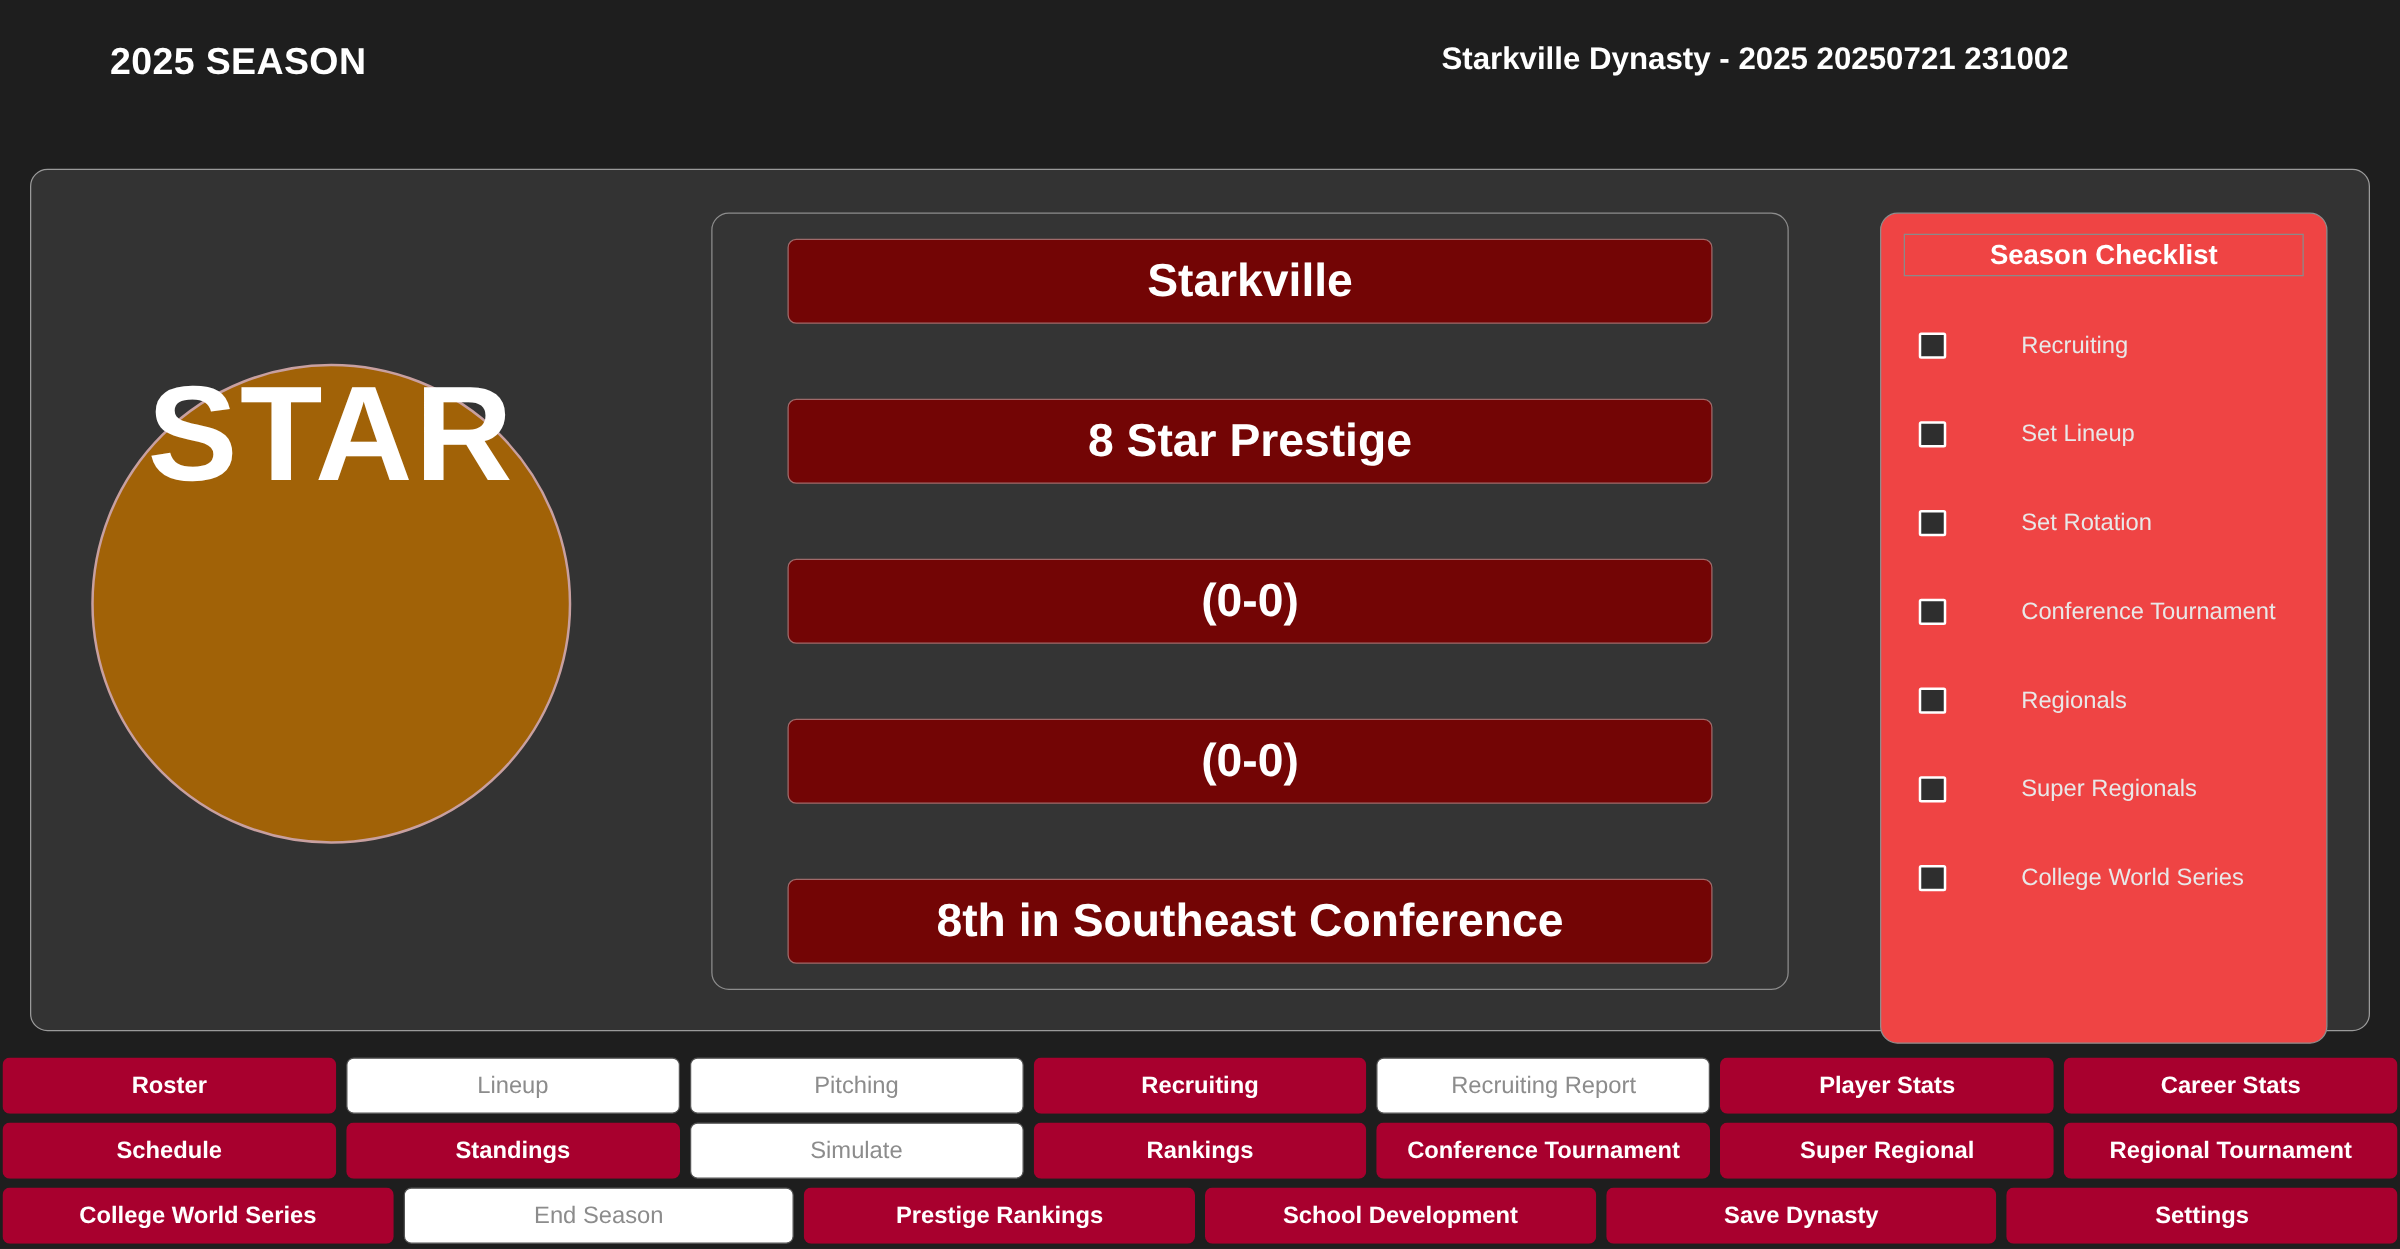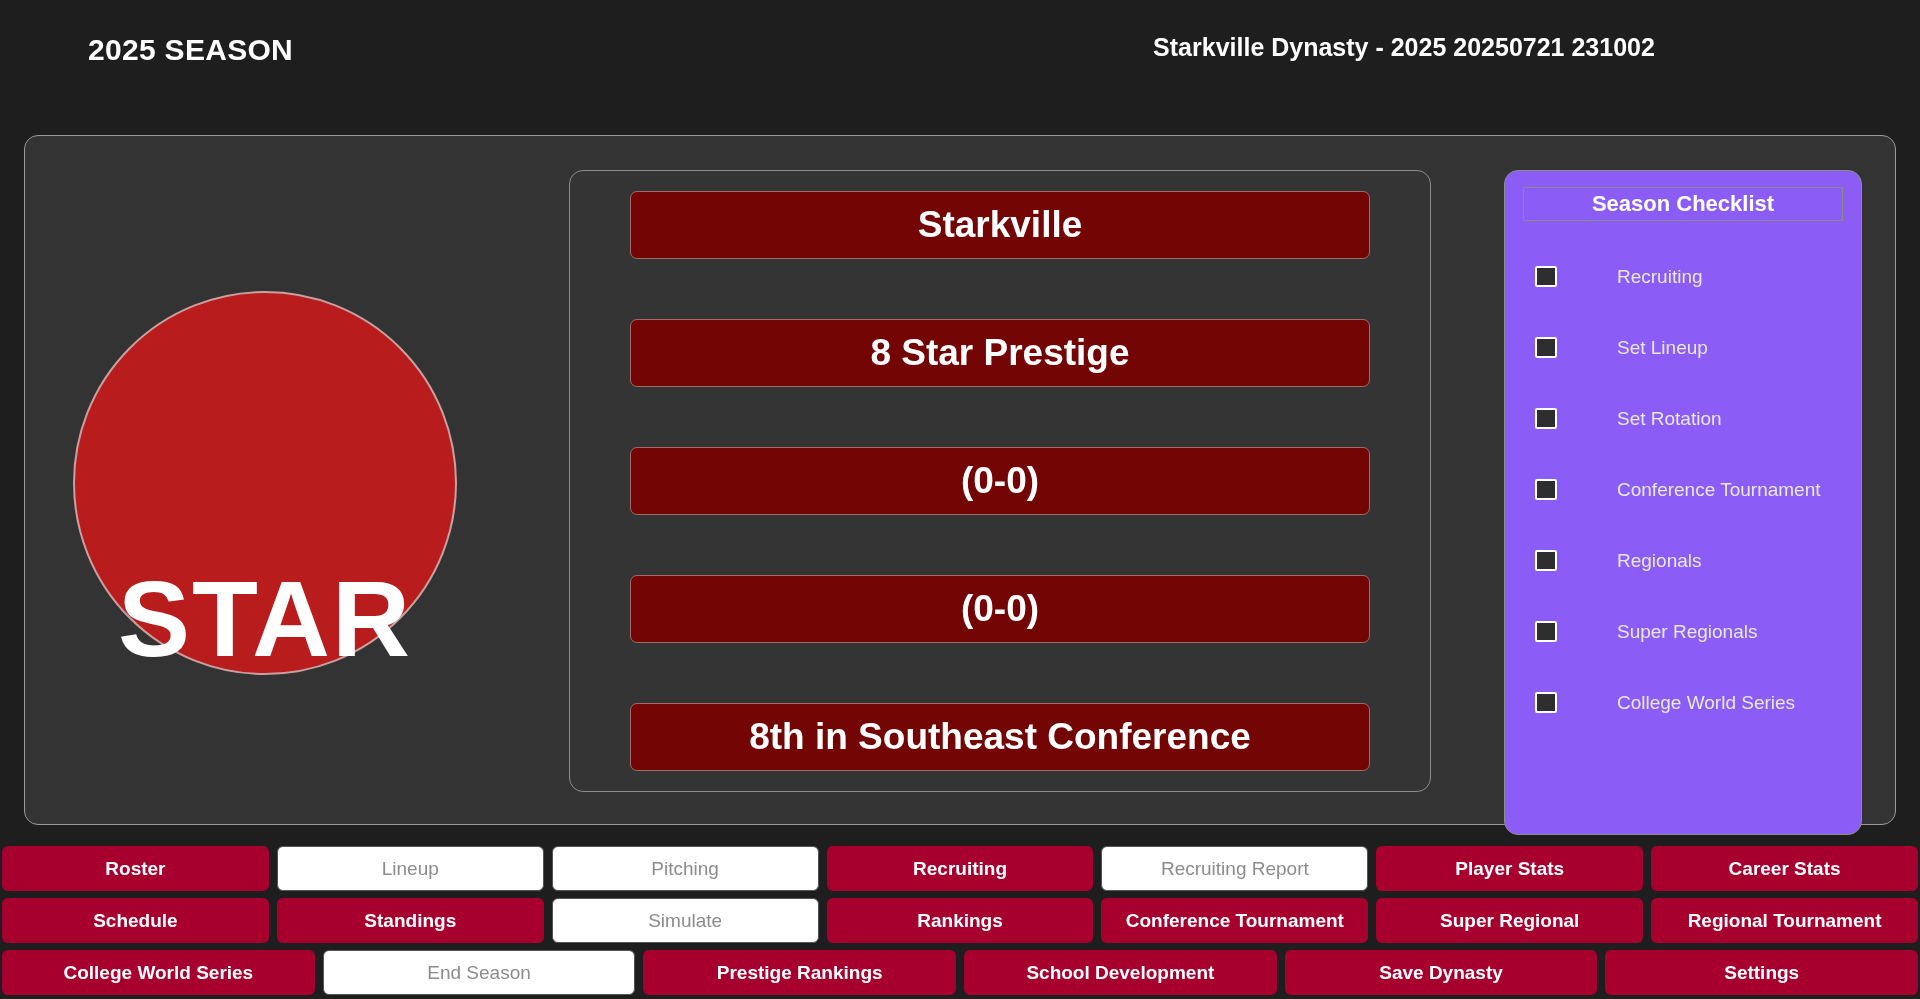--- a/index.html
+++ b/index.html
@@ -62,24 +62,24 @@
     position: absolute;
     left: 48px;
     top: 155px;
     width: 384px;
     height: 384px;
   }
   #team-logo {
     width: 384px;
     height: 384px;
     border-radius: 50%;
-    background: #b91c1c;
+    background: #a16207;
     border: 2px solid #c8a0a0;
     display: flex;
-    align-items: flex-end;
+    align-items: flex-start;
     justify-content: center;
   }
   #team-logo-text {
     font-size: 108px;
     font-weight: bold;
     color: #ffffff;
     letter-spacing: 2px;
     line-height: 1;
     font-family: "Liberation Sans", sans-serif;
   }
@@ -115,21 +115,21 @@
     overflow: hidden;
   }
 
   
   #checklist-panel {
     position: absolute;
     left: 1479px;
     top: 34px;
     width: 358px;
     height: 665px;
-    background: #8b5cf6;
+    background: #ef4444;
     border: 1px solid #8d8d8d;
     border-radius: 14px;
     padding: 12px 16px 12px 16px;
   }
   #checklist-header {
     margin: 4px 2px 0 2px;
     height: 34px;
     border: 1px solid #8a8a8a;
     display: flex;
     align-items: center;

